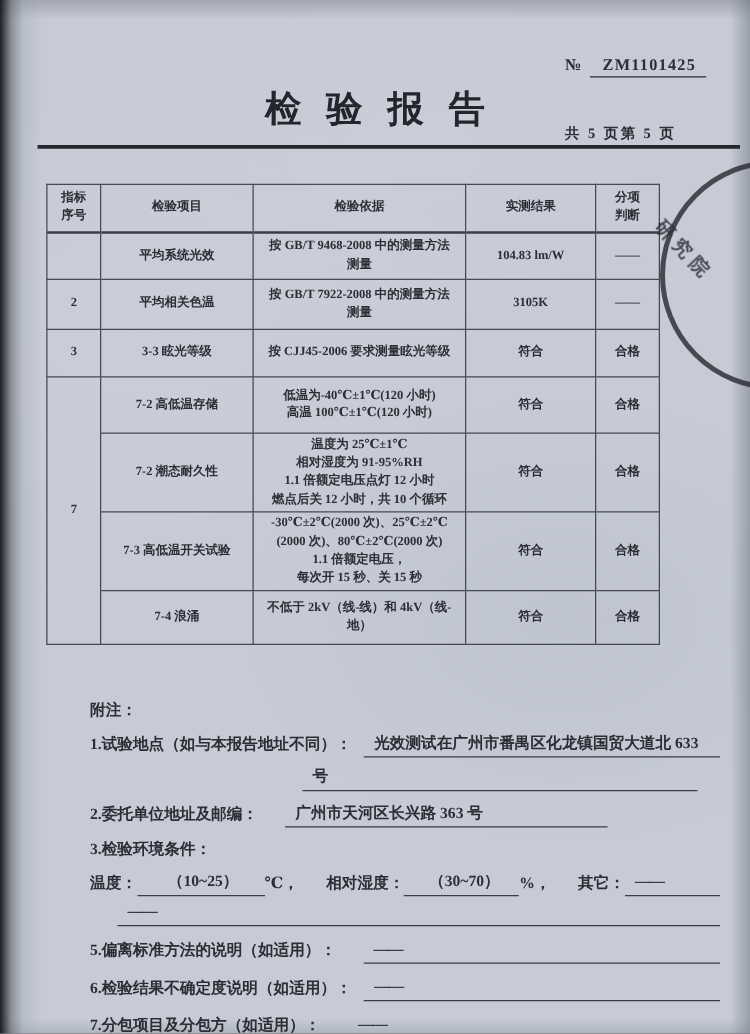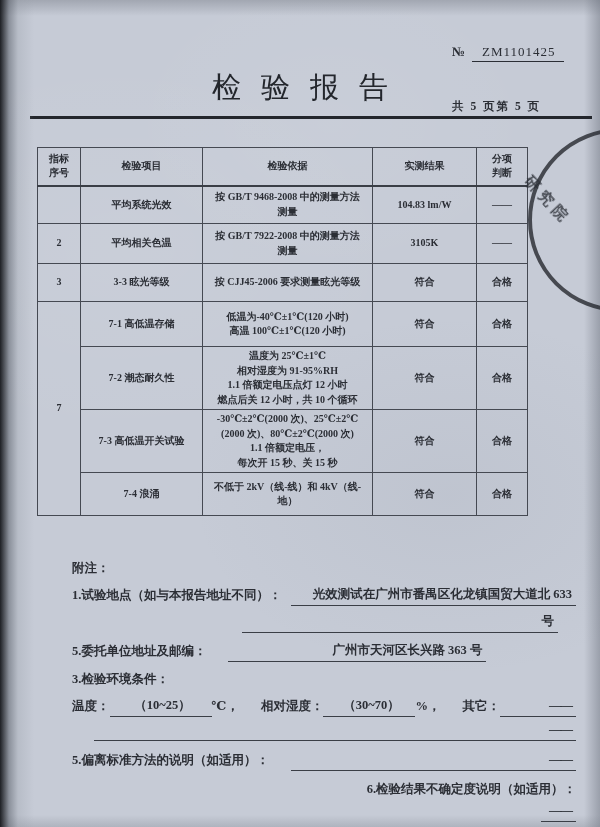--- a/index.html
+++ b/index.html
@@ -27,23 +27,23 @@
     background: linear-gradient(to top, rgba(120,126,136,0.30), rgba(120,126,136,0)); }
   .mottle { position:absolute; inset:0; pointer-events:none;
     background:
       radial-gradient(ellipse 300px 200px at 20% 30%, rgba(255,255,255,0.06), transparent),
       radial-gradient(ellipse 260px 180px at 75% 60%, rgba(110,118,132,0.08), transparent),
       radial-gradient(ellipse 220px 160px at 55% 15%, rgba(255,255,255,0.05), transparent);
   }
 
   
   .report-no { position:absolute; top:44px; left:452px; font-size:13px; font-weight:600; letter-spacing:1px; white-space:nowrap; }
-  .report-no .num { display:inline-block; border-bottom:1.5px solid #2b2e35; padding:0 8px 1px 10px; margin-left:6px; font-weight:400; }
+  .report-no .num { display:inline-block; border-bottom:1.5px solid #2b2e35; padding:0 8px 1px 10px; margin-left:6px; font-weight:700; }
   .doc-title { position:absolute; top:68px; left:0; right:0; text-align:center;
-    font-size:29px; font-weight:400; letter-spacing:20px; text-indent:20px; color:#23262c; }
+    font-size:29px; font-weight:700; letter-spacing:20px; text-indent:20px; color:#23262c; }
   .pagination { position:absolute; top:99px; left:452px; font-size:11.5px; font-weight:600; letter-spacing:2px; white-space:nowrap; }
   .title-rule { position:absolute; top:116px; left:30px; width:562px; height:3px; background:#23262c; }
 
   
   table.report {
     position:absolute; top:147px; left:37px; width:490px;
     border-collapse:collapse; table-layout:fixed;
     font-size:10px; color:#2b2e35;
   }
   table.report td, table.report th {
@@ -66,21 +66,21 @@
     position:absolute; left:534px; top:172px;
     transform: rotate(47deg); transform-origin: left top;
     font-size:15px; letter-spacing:5px; color: rgba(42,45,53,0.82);
     filter: blur(0.5px); white-space:nowrap; font-weight:600;
   }
 
   
   .notes { position:absolute; left:72px; top:558px; width:504px; font-size:12.5px; font-weight:600; color:#2b2e35; }
   .note-line { display:flex; align-items:flex-end; margin-bottom:5px; line-height:21px; white-space:nowrap; }
   .note-label { flex:none;text-align:center; }
-  .fill { border-bottom:1.5px solid #3a3e46; padding:0 4px 0 8px; text-align:right; min-width:30px; }
+  .fill { border-bottom:1.5px solid #3a3e46; padding:0 4px 0 8px; text-align:left; min-width:30px; }
   .fill.grow { flex:1; }
   .fill.center { text-align:center; }
   .indent { margin-left:170px; }
   .gap-s { width:10px; flex:none; } .gap-m { width:22px; flex:none; }
   .dash-val { letter-spacing:-1px; }
 </style>
 </head>
 <body>
 
 <div class="paper">
@@ -132,21 +132,21 @@
     </tr>
     <tr>
       <td style="height:38px">3</td>
       <td>3-3 眩光等级</td>
       <td>按 CJJ45-2006 要求测量眩光等级</td>
       <td>符合</td>
       <td>合格</td>
     </tr>
     <tr>
       <td rowspan="4">7</td>
-      <td style="height:45px">7-1 高低温存储</td>
+      <td style="height:45px">7-2 高低温存储</td>
       <td>低温为-40℃±1℃(120 小时)
 高温 100℃±1℃(120 小时)</td>
       <td>符合</td>
       <td>合格</td>
     </tr>
     <tr>
       <td style="height:58px">7-2 潮态耐久性</td>
       <td>温度为 25℃±1℃
 相对湿度为 91-95%RH
 1.1 倍额定电压点灯 12 小时
@@ -184,21 +184,21 @@
       <span class="note-label">1.试验地点（如与本报告地址不同）：</span>
       <span class="gap-s"></span>
       <span class="fill grow">光效测试在广州市番禺区化龙镇国贸大道北 633</span>
     </div>
     <div class="note-line" style="margin-bottom:7px;">
       <span class="indent"></span>
       <span class="fill grow">号</span>
       <span style="width:18px;flex:none;"></span>
     </div>
     <div class="note-line" style="margin-bottom:7px;">
-      <span class="note-label">5.委托单位地址及邮编：</span>
+      <span class="note-label">2.委托单位地址及邮编：</span>
       <span class="gap-m"></span>
       <span class="fill" style="width:258px">广州市天河区长兴路 363 号</span>
     </div>
     <div class="note-line">
       <span class="note-label">3.检验环境条件：</span>
     </div>
     <div class="note-line" style="margin-bottom:2px;">
       <span class="note-label">温度：</span>
       <span class="fill center" style="width:102px">（10~25）</span>
       <span class="note-label">℃，</span>
@@ -212,21 +212,21 @@
     </div>
     <div class="note-line" style="margin-bottom:8px;">
       <span class="gap-m"></span>
       <span class="fill grow dash-val">——</span>
     </div>
     <div class="note-line" style="margin-bottom:8px;">
       <span class="note-label">5.偏离标准方法的说明（如适用）：</span>
       <span class="gap-m"></span>
       <span class="fill grow dash-val">——</span>
     </div>
-    <div class="note-line" style="margin-bottom:8px;flex-direction:column;">
+    <div class="note-line" style="margin-bottom:8px;">
       <span class="note-label">6.检验结果不确定度说明（如适用）：</span>
       <span class="gap-s"></span>
       <span class="fill grow dash-val">——</span>
     </div>
     <div class="note-line">
       <span class="note-label">7.分包项目及分包方（如适用）：</span>
       <span class="gap-m"></span>
       <span class="fill grow dash-val">——</span>
     </div>
   </div>

